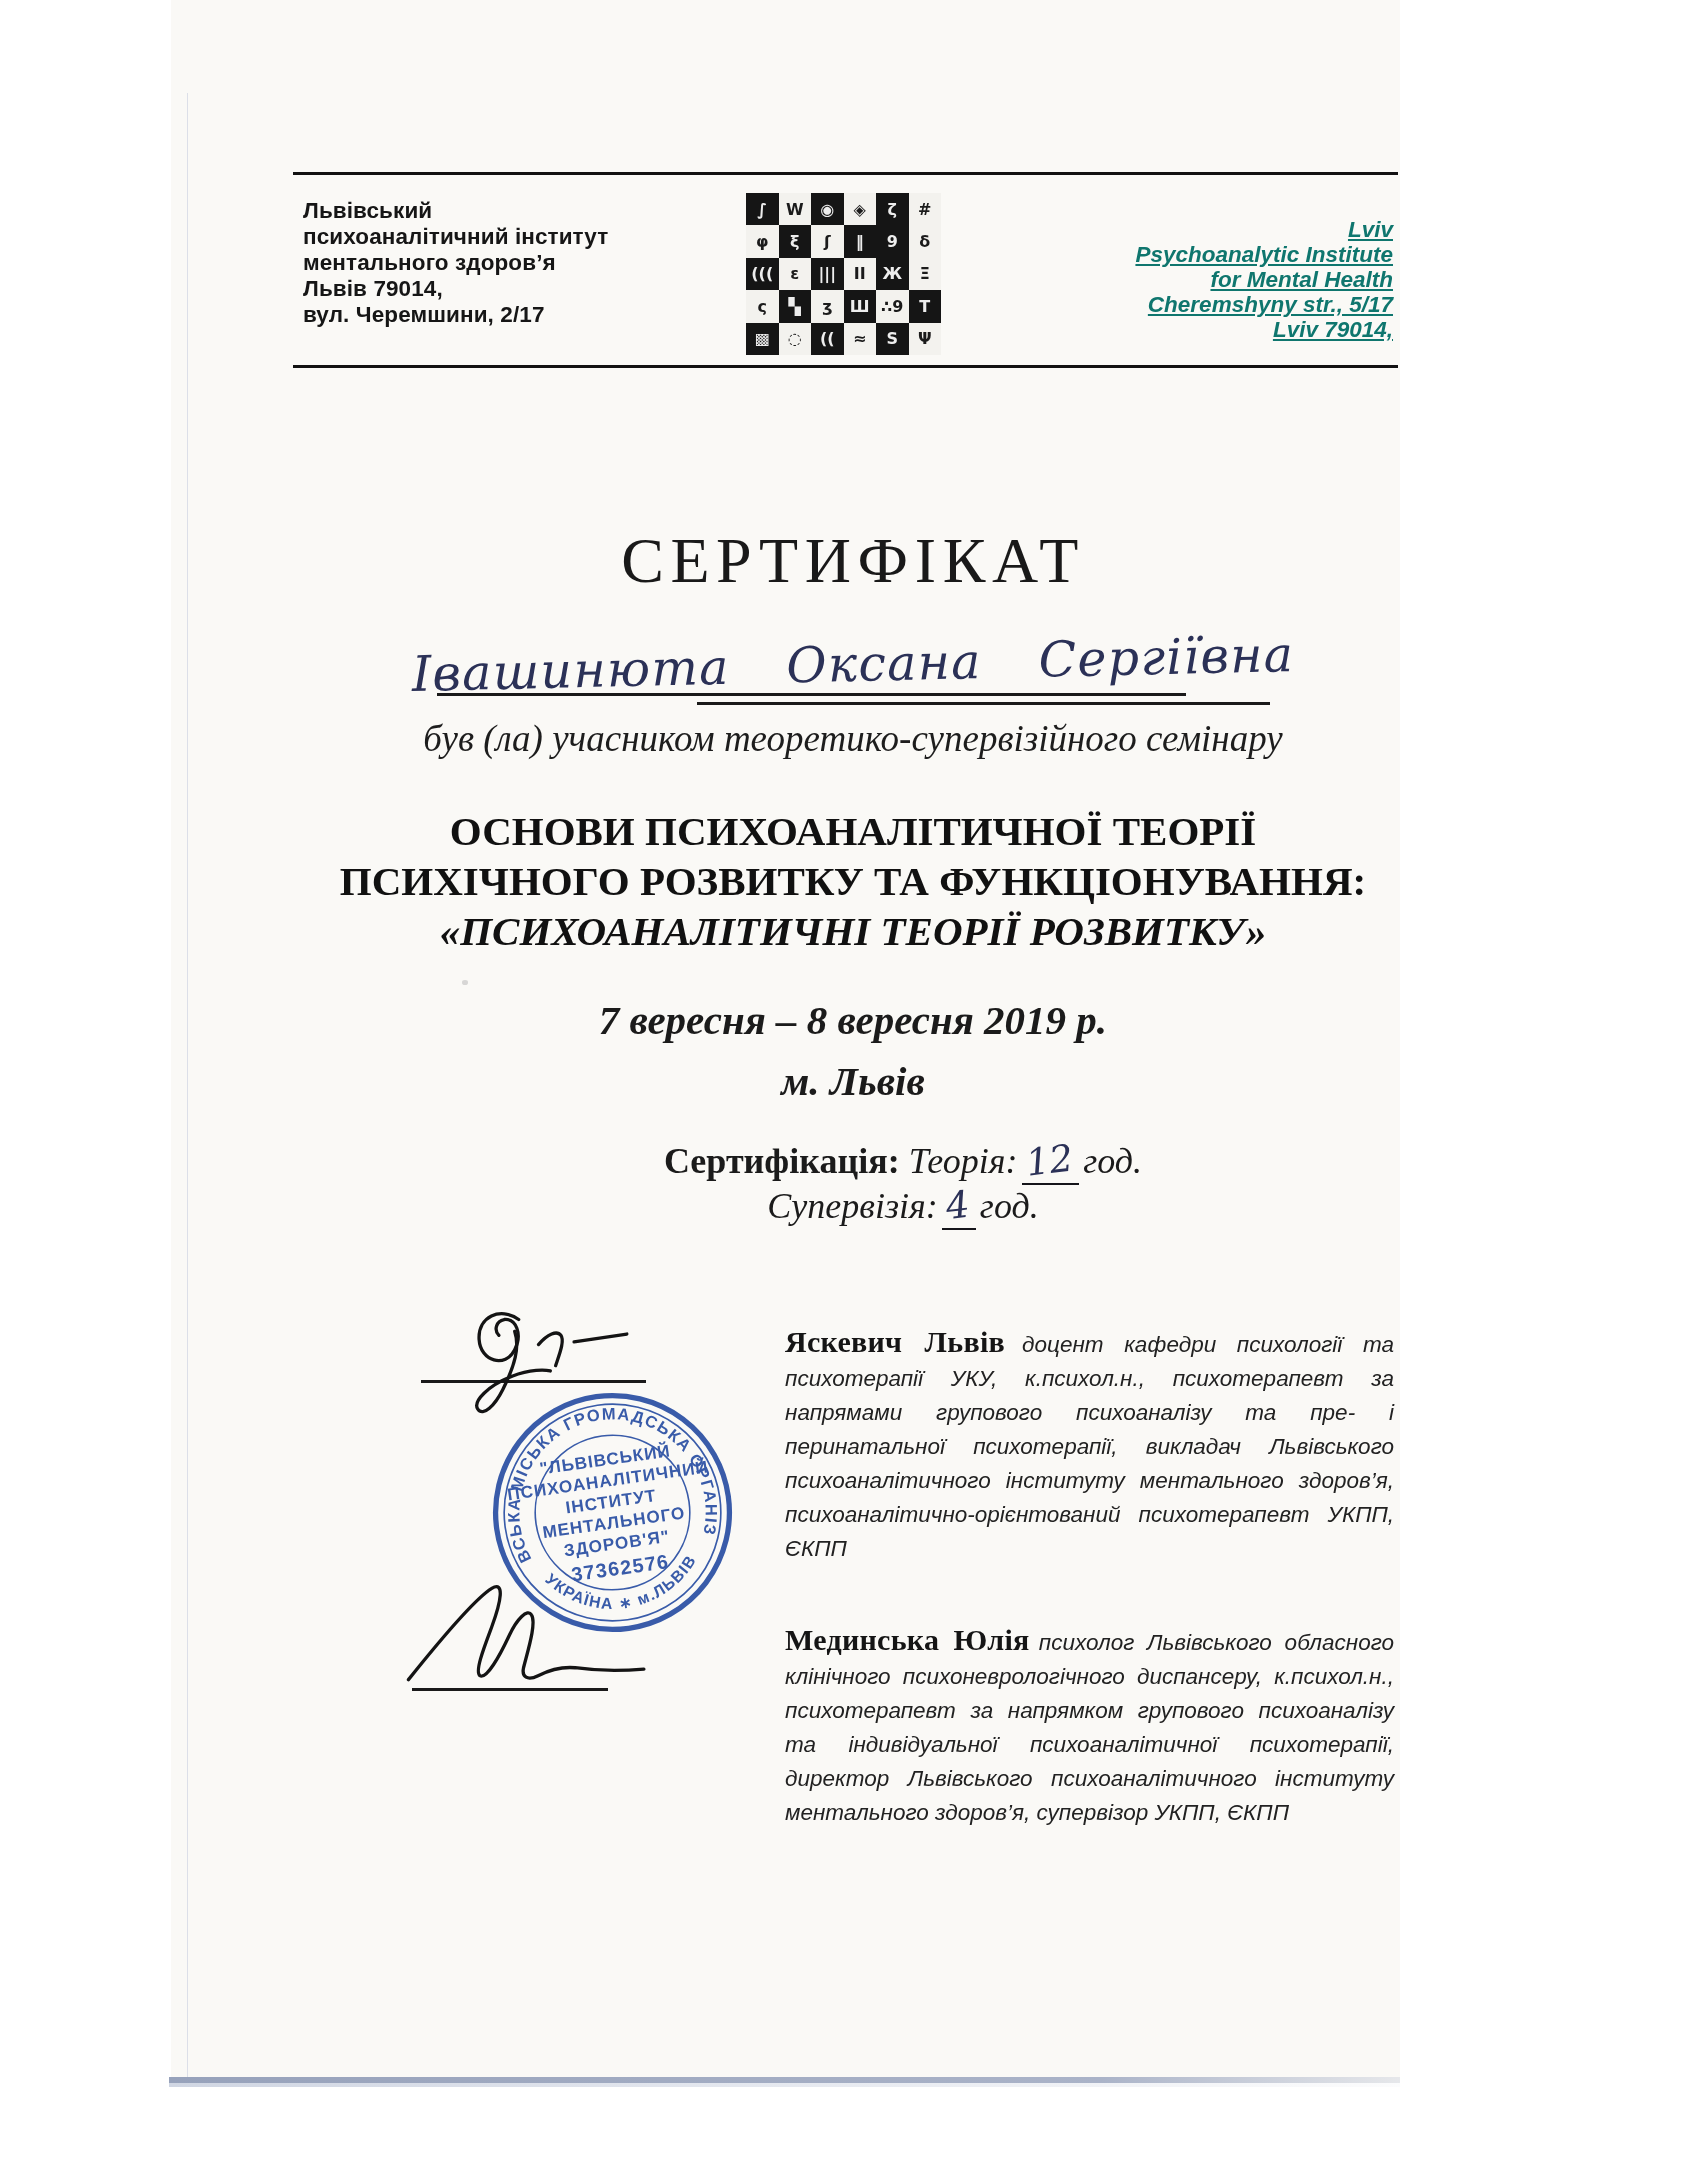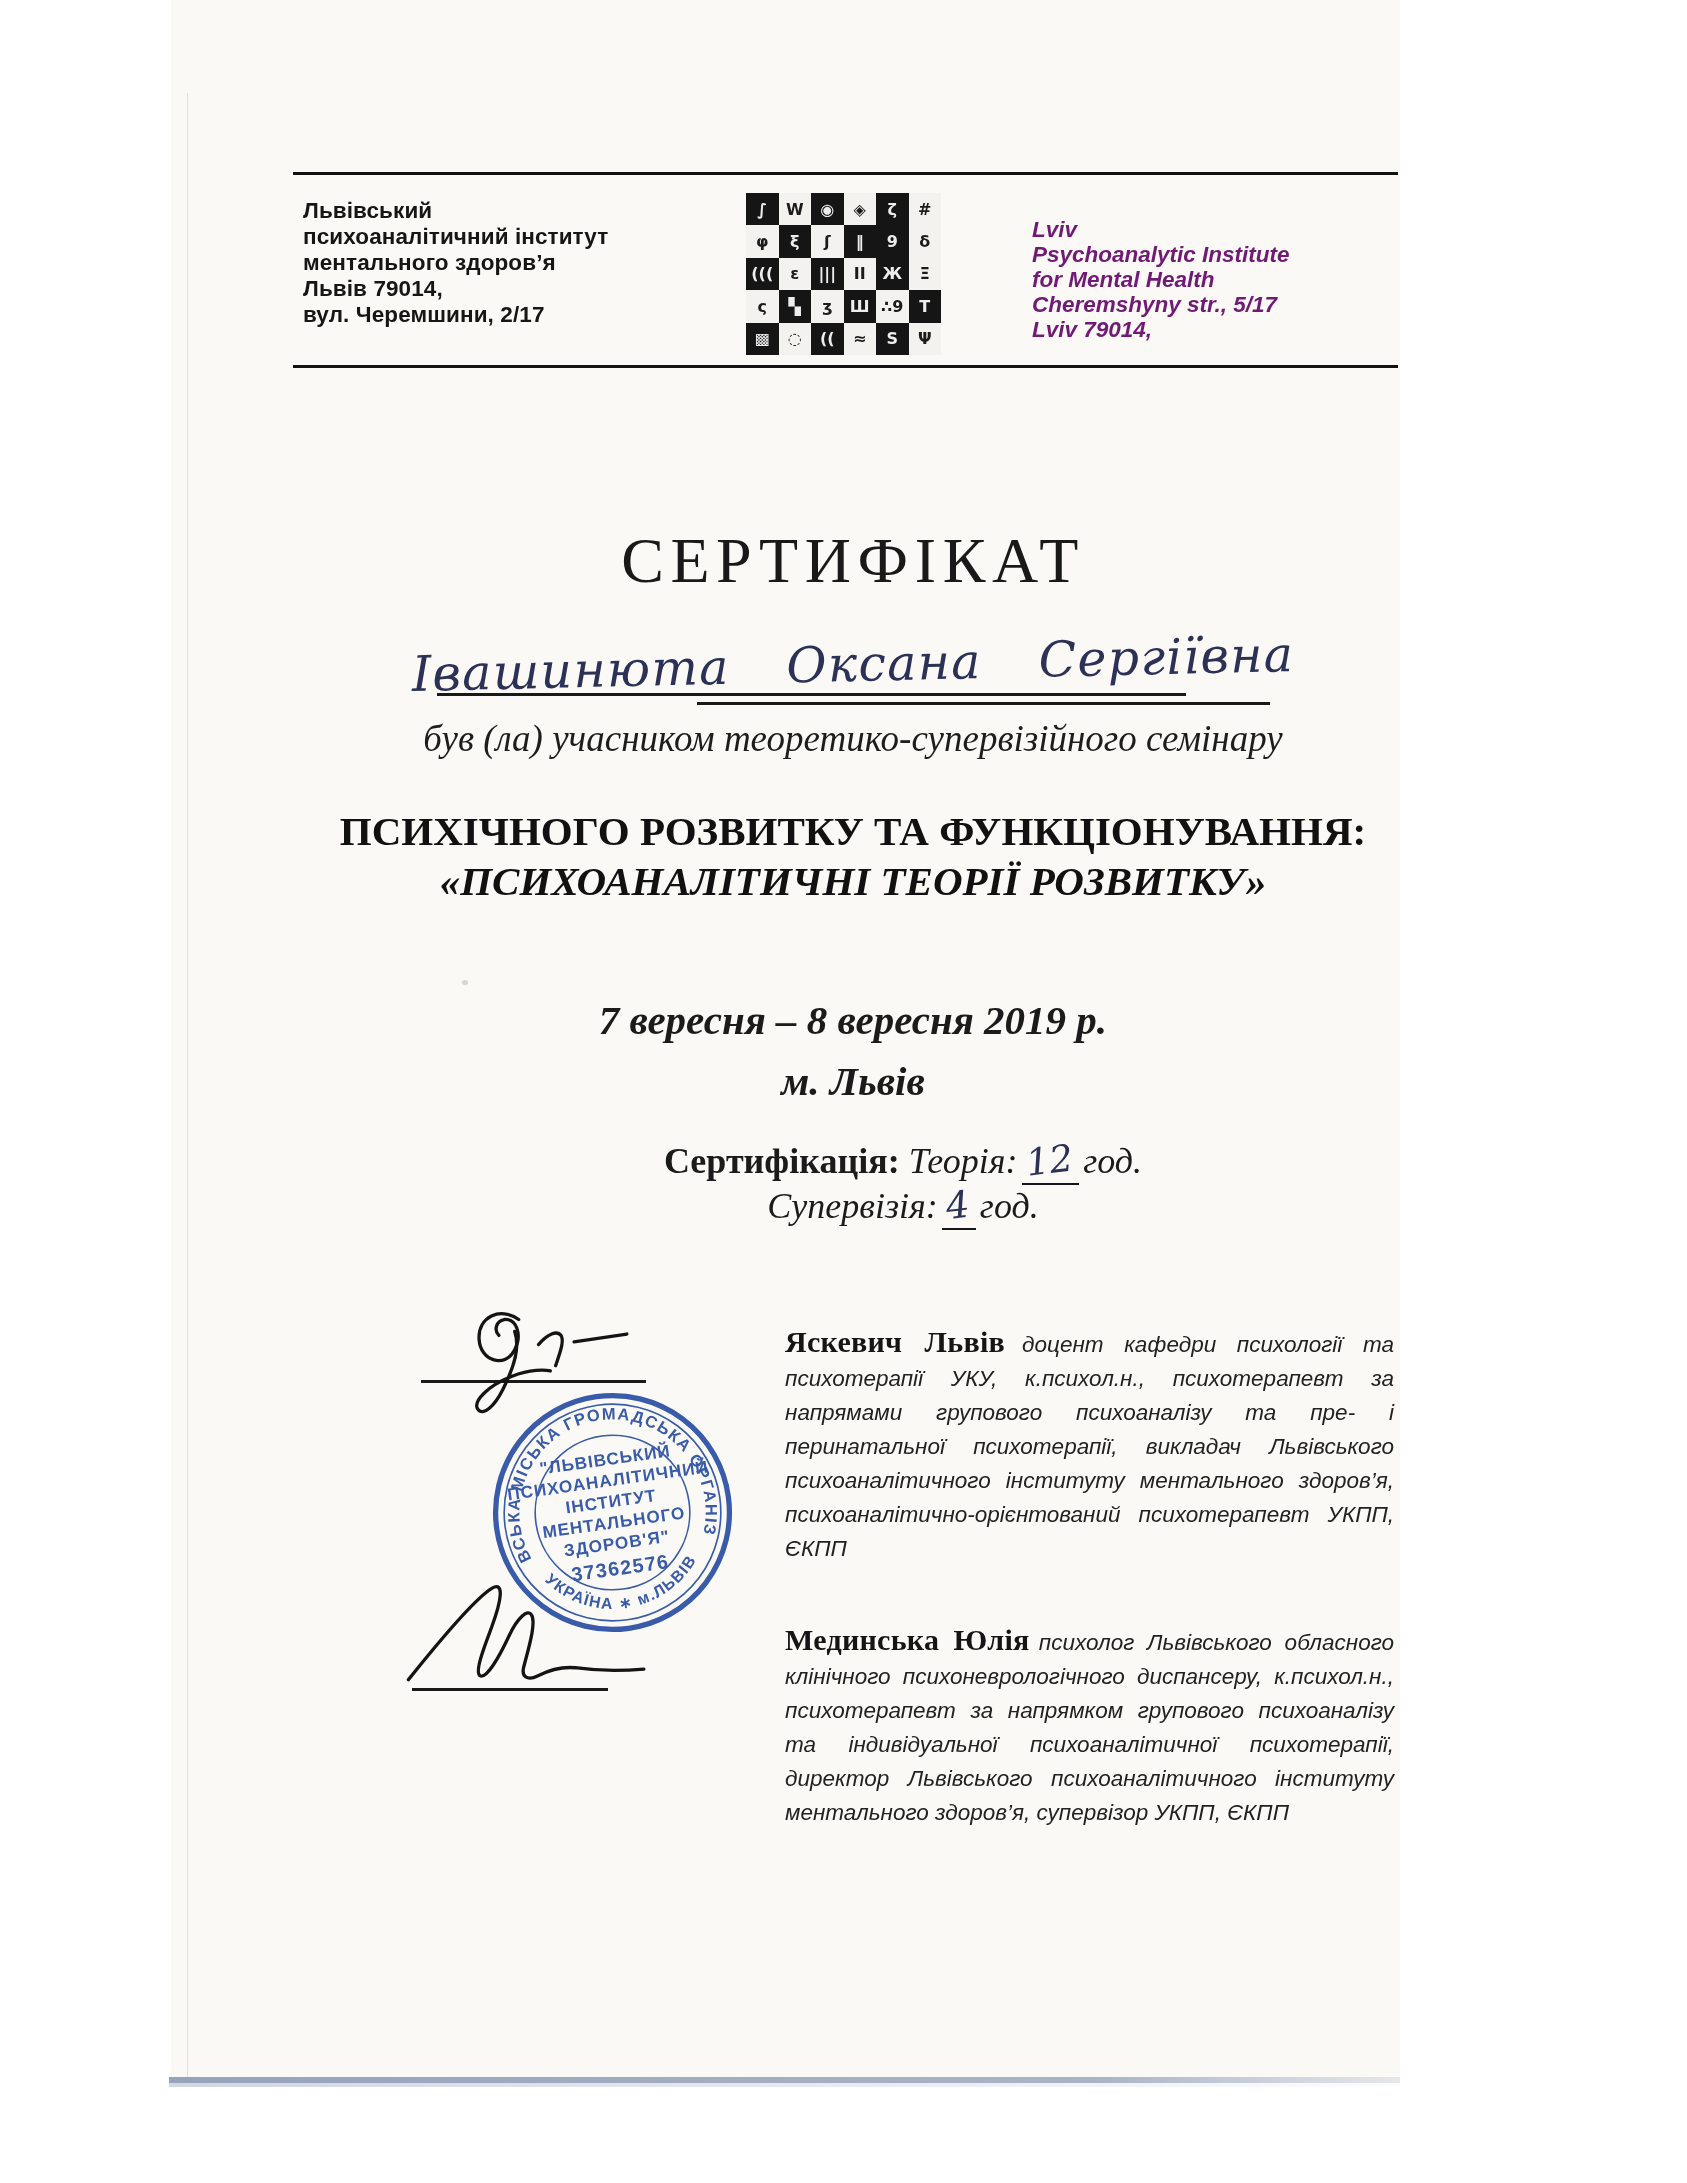--- a/index.html
+++ b/index.html
@@ -8,22 +8,22 @@
   .paper{position:absolute;left:171px;top:0;width:1516px;height:2083px;background:#faf9f6;}
   .edge-left{position:absolute;left:187px;top:93px;width:1.3px;height:1990px;background:#dcdfe8;}
   .edge-bottom{position:absolute;left:169px;top:2077px;width:1331px;height:6px;
        background:linear-gradient(to right,#97a2bb 0%,#aab3c8 70%,rgba(185,194,214,0) 100%);}
   .edge-bottom2{position:absolute;left:169px;top:2083px;width:1331px;height:4px;
        background:linear-gradient(to right,#d0d6e3 0%,rgba(208,214,227,0) 100%);}
   .rule{position:absolute;left:293px;width:1105px;height:3.3px;background:#121212;}
   .rule-top{top:172px;}
   .rule-bottom{top:365px;}
   .hdr-left{position:absolute;left:303px;top:198px;font:bold 22.5px/26px "Liberation Sans","DejaVu Sans",sans-serif;color:#161616;letter-spacing:0.1px;}
-  .hdr-right{position:absolute;left:1032px;top:217px;width:361px;
-       font:bold italic 22.5px/25px "Liberation Sans","DejaVu Sans",sans-serif;color:#701a75;}
+  .hdr-right{position:absolute;left:1032px;top:217px;width:361px;text-align:right;
+       font:bold italic 22.5px/25px "Liberation Sans","DejaVu Sans",sans-serif;color:#0f766e;text-decoration:underline;}
   .logo{position:absolute;left:746px;top:193px;width:195px;height:162px;display:grid;
        grid-template-columns:repeat(6,1fr);grid-template-rows:repeat(5,1fr);}
   .tile{display:flex;align-items:center;justify-content:center;overflow:hidden;
        font:600 16px "DejaVu Sans",sans-serif;}
   .tile.dark{background:#151515;color:#ededed;}
   .tile.lite{background:#f3f2ee;color:#1b1b1b;}
   .cblock{position:absolute;left:294px;width:1118px;text-align:center;}
   .cert-title{top:524px;font-size:64px;letter-spacing:6.6px;color:#191919;}
   .cert-sub{top:592px;font-size:40px;font-weight:bold;font-style:italic;}
   .hand{color:#2b3157;font-style:italic;font-family:"DejaVu Serif",serif;}
@@ -113,20 +113,21 @@
   <div class="rule rule-bottom"></div>
 
   <div class="cblock cert-title">СЕРТИФІКАТ</div>
 
   <div class="cblock hand hand-name">Івашинюта Оксана Сергіївна</div>
   <div class="nline" style="left:437px;top:693px;width:749px;height:2.6px;"></div>
   <div class="nline" style="left:697px;top:702px;width:573px;height:3.3px;"></div>
   <div class="cblock participant">був (ла) учасником теоретико-супервізійного семінару</div>
 
   <div class="cblock seminar">
+    <div>ОСНОВИ ПСИХОАНАЛІТИЧНОЇ ТЕОРІЇ</div>
     <div>ПСИХІЧНОГО РОЗВИТКУ ТА ФУНКЦІОНУВАННЯ:</div>
     <div class="it">«ПСИХОАНАЛІТИЧНІ ТЕОРІЇ РОЗВИТКУ»</div>
   </div>
 
   <div class="cblock dates">7 вересня – 8 вересня 2019 р.</div>
   <div class="cblock city">м. Львів</div>
 
   <div class="cblock certif certif1">
     <span class="lbl">Сертифікація:</span>
     <span class="it">Теорія:</span><span class="hnum"><span class="hand">12</span></span><span class="it">год.</span>

